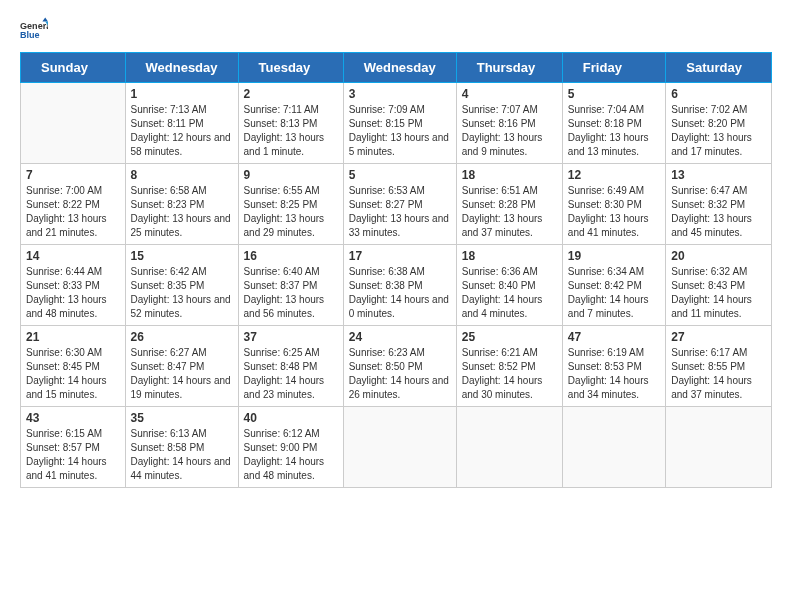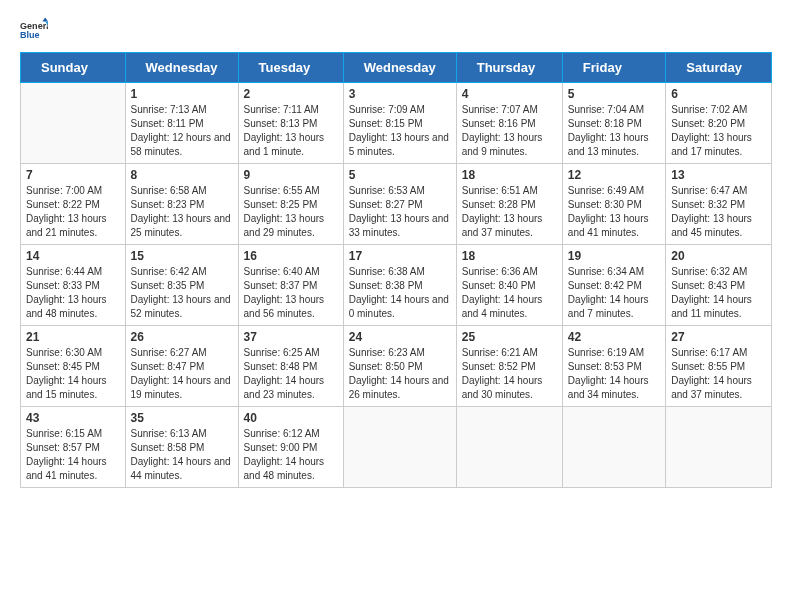--- a/index.html
+++ b/index.html
@@ -210,21 +210,21 @@
         </td>
         <td>
           <span class="day-number">24</span>
           <div class="day-info">Sunrise: 6:23 AM<br>Sunset: 8:50 PM<br>Daylight: 14 hours and 26 minutes.</div>
         </td>
         <td>
           <span class="day-number">25</span>
           <div class="day-info">Sunrise: 6:21 AM<br>Sunset: 8:52 PM<br>Daylight: 14 hours and 30 minutes.</div>
         </td>
         <td>
-          <span class="day-number">42</span>
+          <span class="day-number">47</span>
           <div class="day-info">Sunrise: 6:19 AM<br>Sunset: 8:53 PM<br>Daylight: 14 hours and 34 minutes.</div>
         </td>
         <td>
           <span class="day-number">27</span>
           <div class="day-info">Sunrise: 6:17 AM<br>Sunset: 8:55 PM<br>Daylight: 14 hours and 37 minutes.</div>
         </td>
       </tr>
       <tr>
         <td>
           <span class="day-number">43</span>

